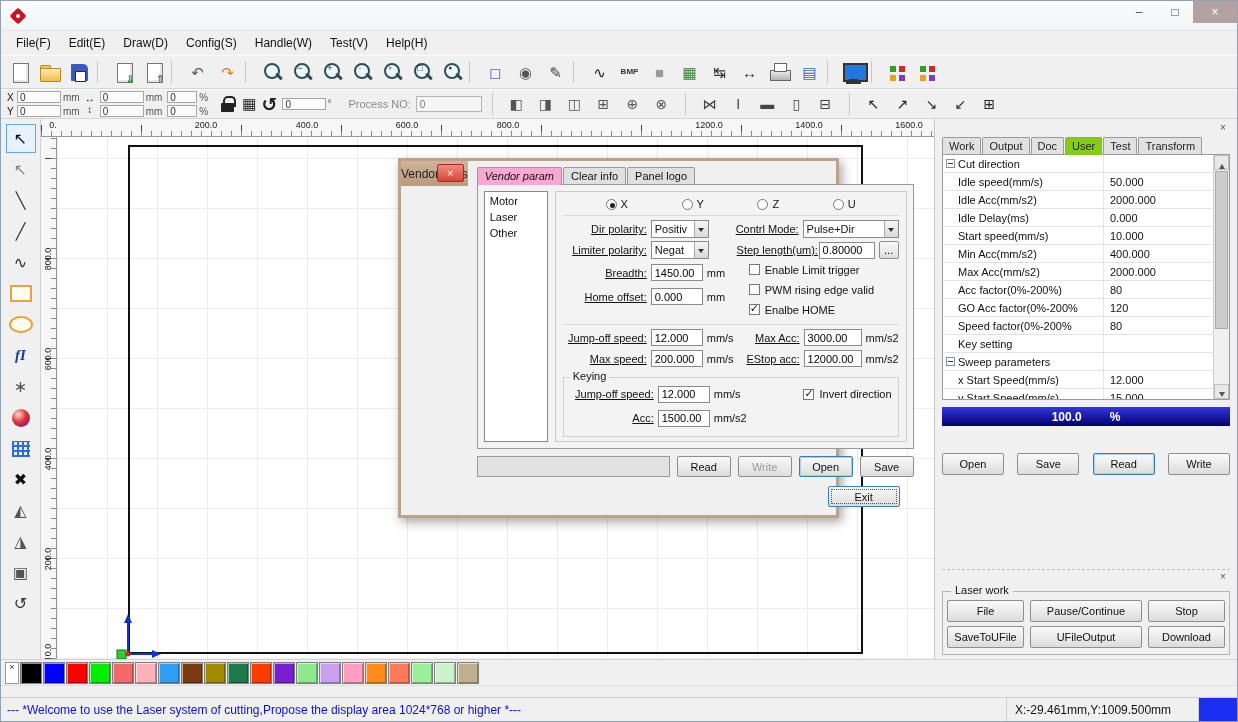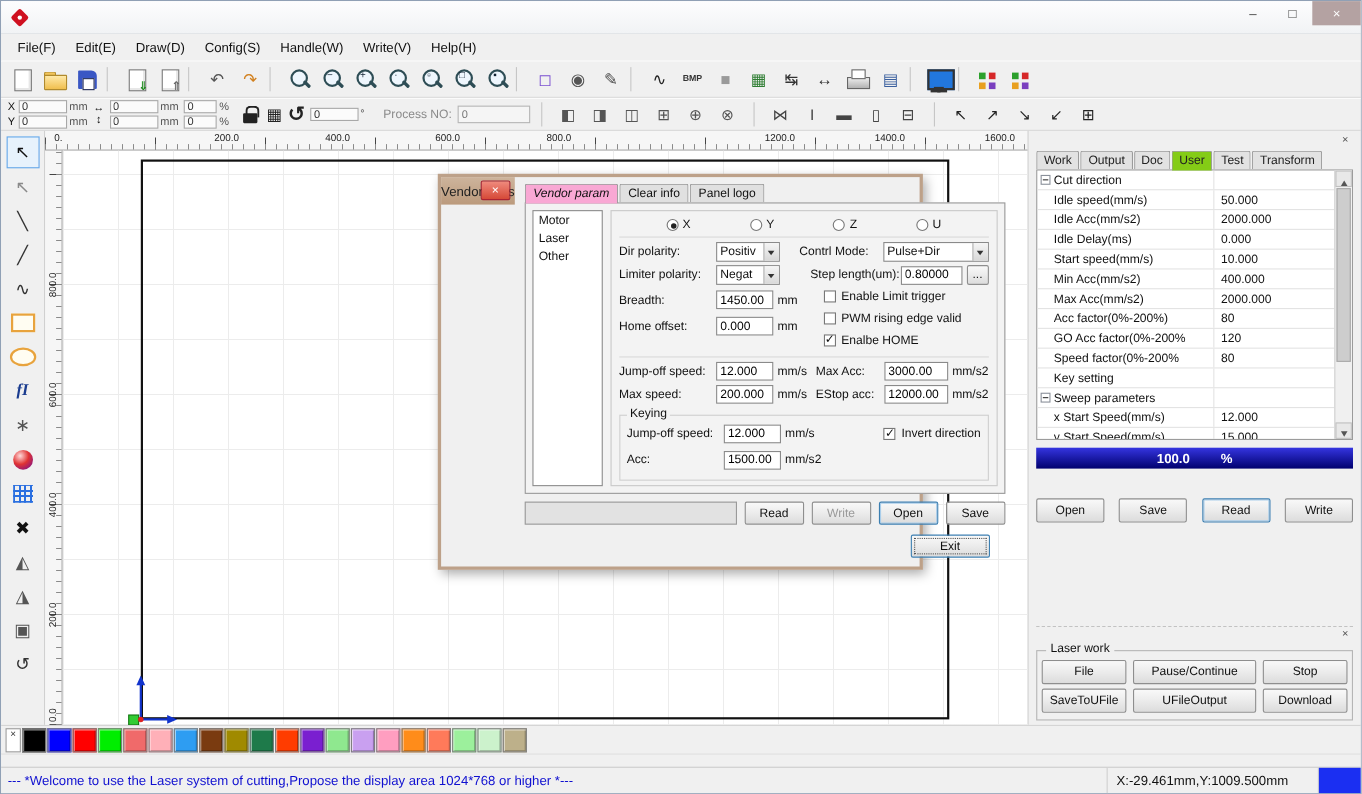--- a/index.html
+++ b/index.html
@@ -141,21 +141,21 @@
 .dlg-tab.active{background:#f9a8d4;position:relative;top:1px;z-index:2;padding-bottom:3px;font-style:italic;}
 .dlg-page{flex:1;border:1px solid #999;background:#f3f3f3;display:flex;padding:6px;gap:7px;min-height:0;}
 .dlg-cats{width:64px;background:#fff;border:1px solid #8a8a8a;padding:3px 5px;font-size:11px;}
 .dlg-cat{height:16px;}
 .dlg-main{flex:1;border:1px solid #c9c9c9;background:#f3f3f3;padding:3px 7px 4px;font-size:11px;display:flex;flex-direction:column;}
 .axisrow{display:flex;justify-content:space-around;padding:3px 16px 5px;border-bottom:1px solid #d9d9d9;margin-bottom:3px;}
 .radio-item{display:flex;align-items:center;gap:4px;}
 .radio{width:11px;height:11px;border:1px solid #777;border-radius:50%;background:#fff;position:relative;flex:none;}
 .radio-item.checked .radio::after{content:"";position:absolute;left:3px;top:3px;width:5px;height:5px;background:#222;border-radius:50%;}
 .frow{display:flex;align-items:center;height:24px;gap:4px;}
-.flab{white-space:nowrap;flex:none;}
+.flab{text-align:right;white-space:nowrap;flex:none;text-decoration:underline;}
 .w84{width:84px;} .w72{width:72px;} .w58{width:58px;} .w78{width:78px;}
 .fin{height:17px;border:1px solid #8a8a8a;background:#fff;font-size:11px;padding:0 3px;font-family:"Liberation Sans",sans-serif;flex:none;}
 .iw52{width:52px;} .iw56{width:56px;} .iw58{width:58px;}
 .funit{white-space:nowrap;}
 .fspacer{flex:1;}
 .sel{display:flex;align-items:center;height:18px;border:1px solid #8a8a8a;background:#fff;position:relative;padding:0 16px 0 3px;flex:none;}
 .sel-a{position:absolute;right:0;top:0;bottom:0;width:14px;background:linear-gradient(#f5f5f5,#d8d8d8);border-left:1px solid #aaa;}
 .sel-a::after{content:"";position:absolute;left:3px;top:7px;border:3px solid transparent;border-top:4px solid #333;}
 .more-btn{width:20px;height:18px;}
 .cbrow{display:flex;align-items:center;gap:5px;height:18px;}
@@ -190,21 +190,21 @@
     </div>
   </div>
 
   <div class="menubar">
 
   <span class="menu-item">File(F)</span>
       <span class="menu-item">Edit(E)</span>
       <span class="menu-item">Draw(D)</span>
       <span class="menu-item">Config(S)</span>
       <span class="menu-item">Handle(W)</span>
-      <span class="menu-item">Write(V)</span>
+      <span class="menu-item">Test(V)</span>
       <span class="menu-item">Help(H)</span>
     </div>
 
   <div class="toolbar tb1">
 
   <span class="tbi ic-page">
         <span class="g"></span>
       </span>
       <span class="tbi ic-folder">
         <span class="g"></span>

